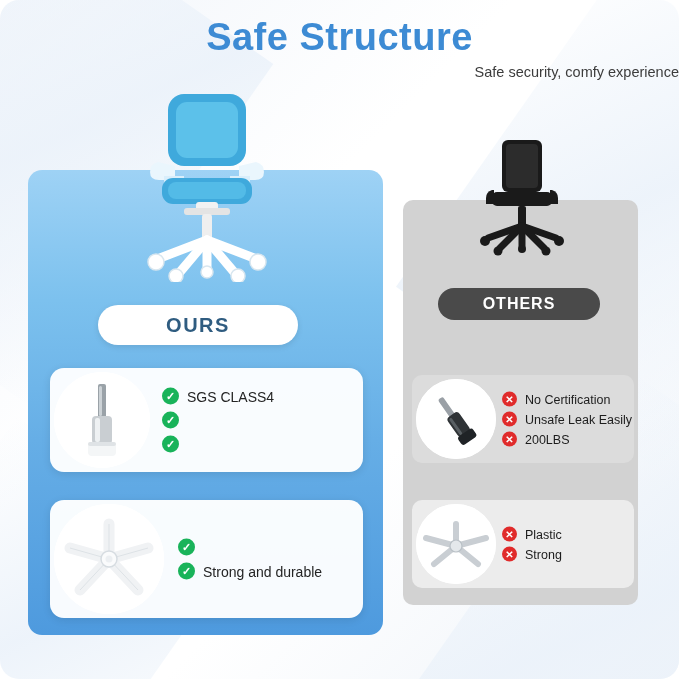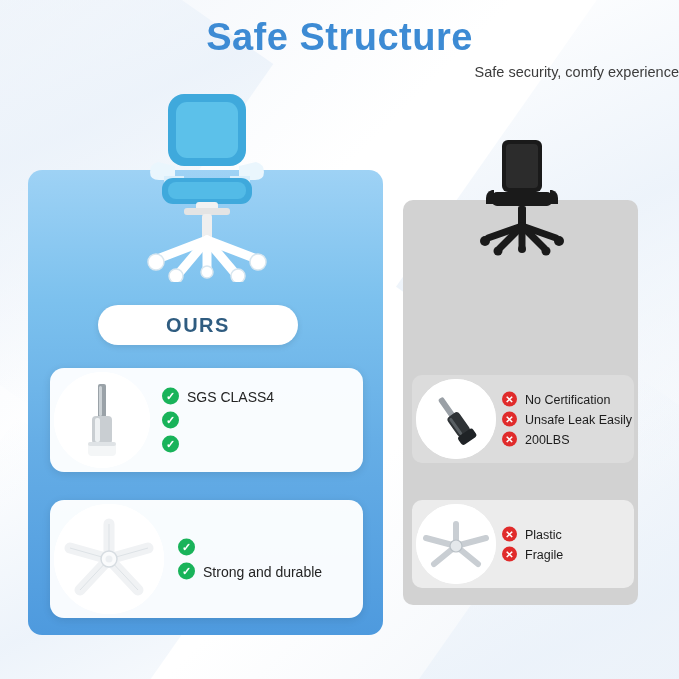--- a/index.html
+++ b/index.html
@@ -13,20 +13,21 @@
     background: #ffffff;
     overflow: hidden;
   }
   .page {
     position: relative;
     width: 679px;
     height: 679px;
     background:
       linear-gradient(135deg, #f2f6fb 0%, #ffffff 38%, #ffffff 62%, #eef3f9 100%);
     overflow: hidden;
+    border-radius: 19px;
   }
   
   .bg-streak {
     position: absolute;
     background: linear-gradient(120deg, rgba(255,255,255,0) 0%, rgba(235,242,250,0.9) 50%, rgba(255,255,255,0) 100%);
     transform: rotate(35deg);
     pointer-events: none;
   }
   .bg-streak.s1 { left: -120px; top: -60px; width: 300px; height: 420px; }
   .bg-streak.s2 { right: -140px; top: -40px; width: 320px; height: 460px; }
@@ -349,20 +350,21 @@
       <g fill="#1a1a1a">
         <circle cx="23" cy="101" r="5"></circle>
         <circle cx="97" cy="101" r="5"></circle>
         <circle cx="36" cy="111" r="4.5"></circle>
         <circle cx="84" cy="111" r="4.5"></circle>
         <circle cx="60" cy="109" r="4"></circle>
       </g>
     </svg>
   </div>
 
+  <div class="others-badge">OTHERS</div>
 
   <div class="others-card o1">
     <div class="thumb">
       <svg viewBox="0 0 80 80" width="80" height="80" aria-hidden="true">
         <rect x="0" y="0" width="80" height="80" fill="#ffffff"></rect>
         <g transform="rotate(-35 40 40)">
           <rect x="36" y="14" width="6" height="22" rx="2" fill="#9aa0a6"></rect>
           <rect x="32" y="34" width="14" height="24" rx="4" fill="#2f3336"></rect>
           <rect x="34" y="36" width="3" height="20" rx="1.5" fill="#595f63"></rect>
           <rect x="30" y="56" width="18" height="10" rx="3" fill="#1f2326"></rect>
@@ -399,18 +401,18 @@
         <circle cx="40" cy="42" r="6" fill="#e4e8eb" stroke="#b9c0c6" stroke-width="1.2"></circle>
       </svg>
     </div>
     <div class="feature-list">
       <div class="feature">
         <span class="cross">✕</span>
         <span>Plastic</span>
       </div>
       <div class="feature">
         <span class="cross">✕</span>
-        <span>Fragile</span>
+        <span>Strong</span>
       </div>
     </div>
   </div>
 
 </div>
 
 </body></html>

